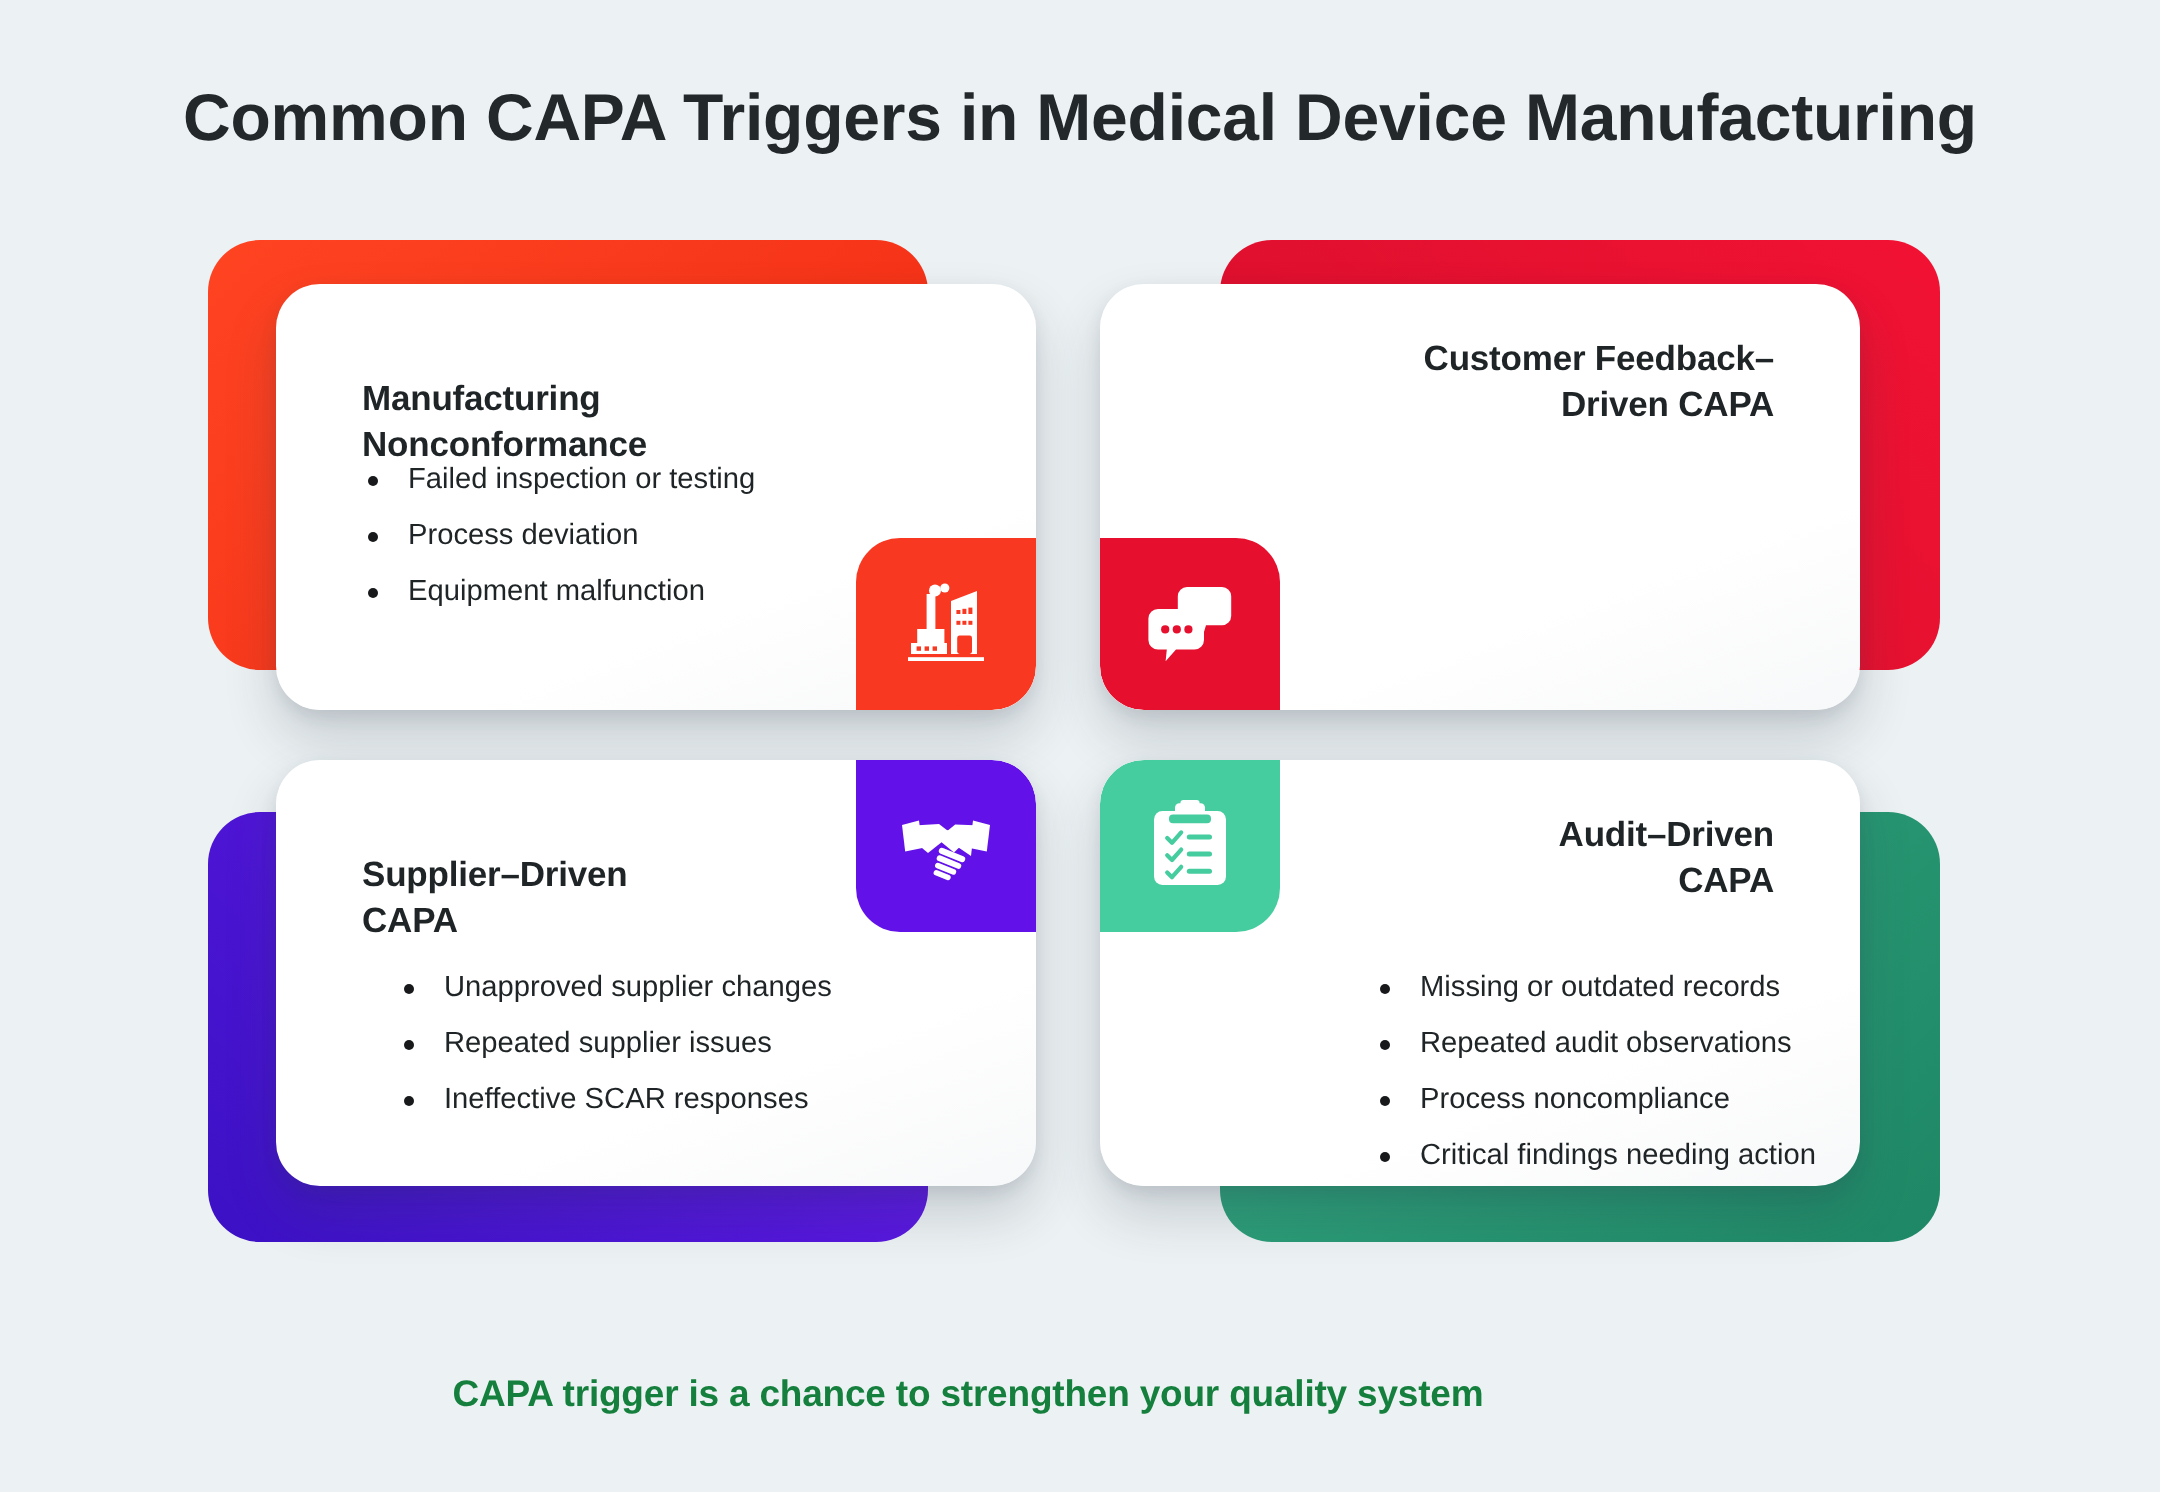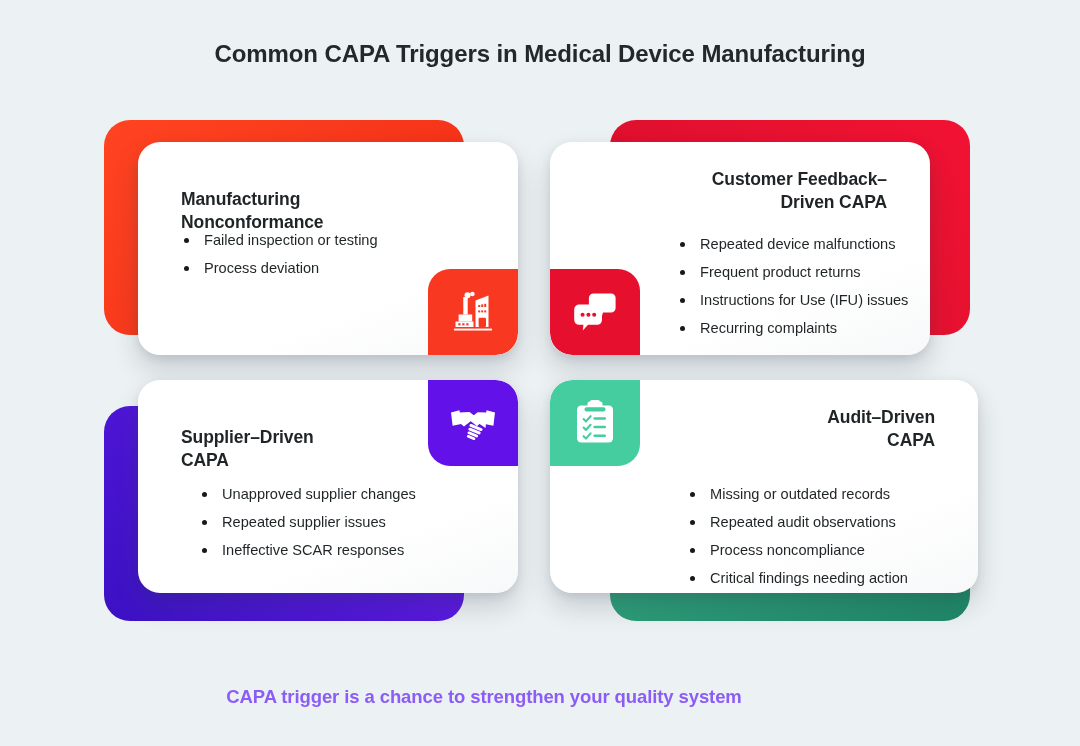--- a/index.html
+++ b/index.html
@@ -15,21 +15,21 @@
     position: relative;
     -webkit-font-smoothing: antialiased;
   }
 
   #page-title {
     position: absolute;
     top: 40px;
     left: 0;
     width: 1080px;
     text-align: center;
-    font-size: 24px;
+    font-size: 33px;
     font-weight: 700;
     color: #23282B;
     letter-spacing: -0.1px;
   }
 
   #grid {
     position: absolute;
     top: 118px;
     left: 96px;
     width: 888px;
@@ -70,21 +70,21 @@
     top: 24px;
     width: 380px;
     height: 213px;
     background: linear-gradient(160deg, #FFFFFF 0%, #FFFFFF 70%, #F7F8F9 100%);
     border-radius: 22px;
     box-shadow: 0 14px 26px rgba(45, 60, 75, 0.20),
                 0 3px 8px rgba(45, 60, 75, 0.10);
     overflow: hidden;
   }
   .slot-1 .sheet { left: 0px;  top: 24px; }
-  .slot-3 .sheet { left: 0px;  top: 0px; padding-left: 48px;  }
+  .slot-3 .sheet { left: 0px;  top: 0px;  }
   .slot-2 .sheet { left: 42px; top: 0px;  }
 
   .card-title {
     position: absolute;
     top: 26px;
     font-size: 17.5px;
     font-weight: 600;
     line-height: 23px;
     color: #1F2426;
     white-space: pre-line;
@@ -155,39 +155,40 @@
   .icon-tile svg { display: block; }
 
   #footer-note {
     position: absolute;
     top: 686px;
     left: 0;
     width: 968px;
     text-align: center;
     font-size: 18.5px;
     font-weight: 600;
-    color: #8b5cf6;
+    color: #15803d;
     letter-spacing: -0.1px;
   }
 </style>
 </head>
 <body>
 
 <div id="page-title">Common CAPA Triggers in Medical Device Manufacturing</div>
 
 <div id="grid">
 
   <div class="card-slot slot-0">
     <div class="backdrop"></div>
     <div class="sheet">
       <div class="card-title title-left">Manufacturing
 Nonconformance</div>
       <ul class="bullets">
         <li>Failed inspection or testing</li>
         <li>Process deviation</li>
+        <li>Equipment malfunction</li>
       </ul>
       <div class="icon-tile">
         <span>
           <svg width="46" height="46" viewBox="0 0 46 46" fill="#FFFFFF">
 
             <circle cx="17.5" cy="6.2" r="3.0"></circle>
             <circle cx="22.4" cy="5.0" r="2.3"></circle>
 
             <rect x="13.3" y="8.0" width="4.4" height="17.5"></rect>
 
@@ -219,26 +220,20 @@
         </span>
       </div>
     </div>
   </div>
 
   <div class="card-slot slot-1">
     <div class="backdrop"></div>
     <div class="sheet">
       <div class="card-title title-right">Customer Feedback–
 Driven CAPA</div>
-      <ul class="bullets">
-        <li>Repeated device malfunctions</li>
-        <li>Frequent product returns</li>
-        <li>Instructions for Use (IFU) issues</li>
-        <li>Recurring complaints</li>
-      </ul>
       <div class="icon-tile">
         <span>
           <svg width="46" height="46" viewBox="0 0 46 46">
 
             <path d="M21.5 4.5 H39.0 a4.6 4.6 0 0 1 4.6 4.6 V19.0 a4.6 4.6 0 0 1 -4.6 4.6 H31.0
                      l-1.5 5.0 -4.0 -5.0 H21.5 a4.6 4.6 0 0 1 -4.6 -4.6 V9.1 a4.6 4.6 0 0 1 4.6 -4.6 Z" fill="#FFFFFF"></path>
 
             <path d="M18.0 17.0 a9.5 9.5 0 0 1 10.0 9.0 l0 3.5 -12.0 0 Z" fill="#E6102E"></path>
 
             <path d="M7.0 15.5 H25.2 a4.8 4.8 0 0 1 4.8 4.8 V31.0 a4.8 4.8 0 0 1 -4.8 4.8 H16.0

